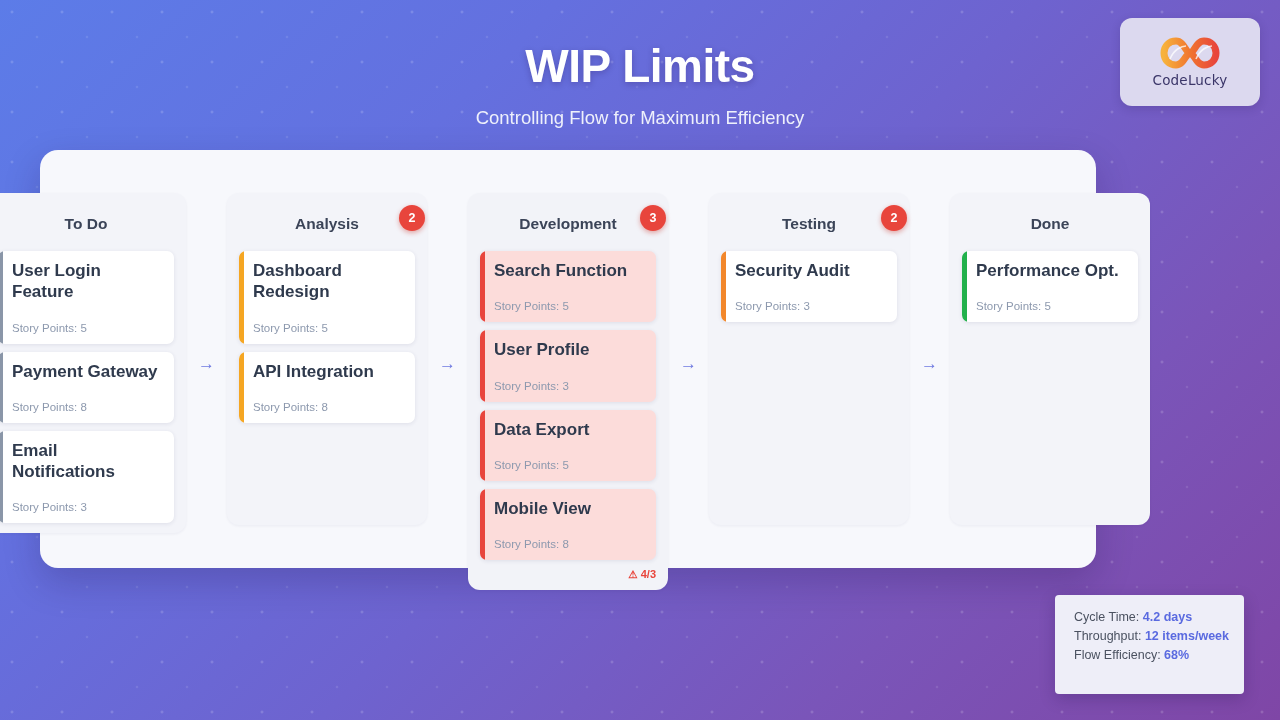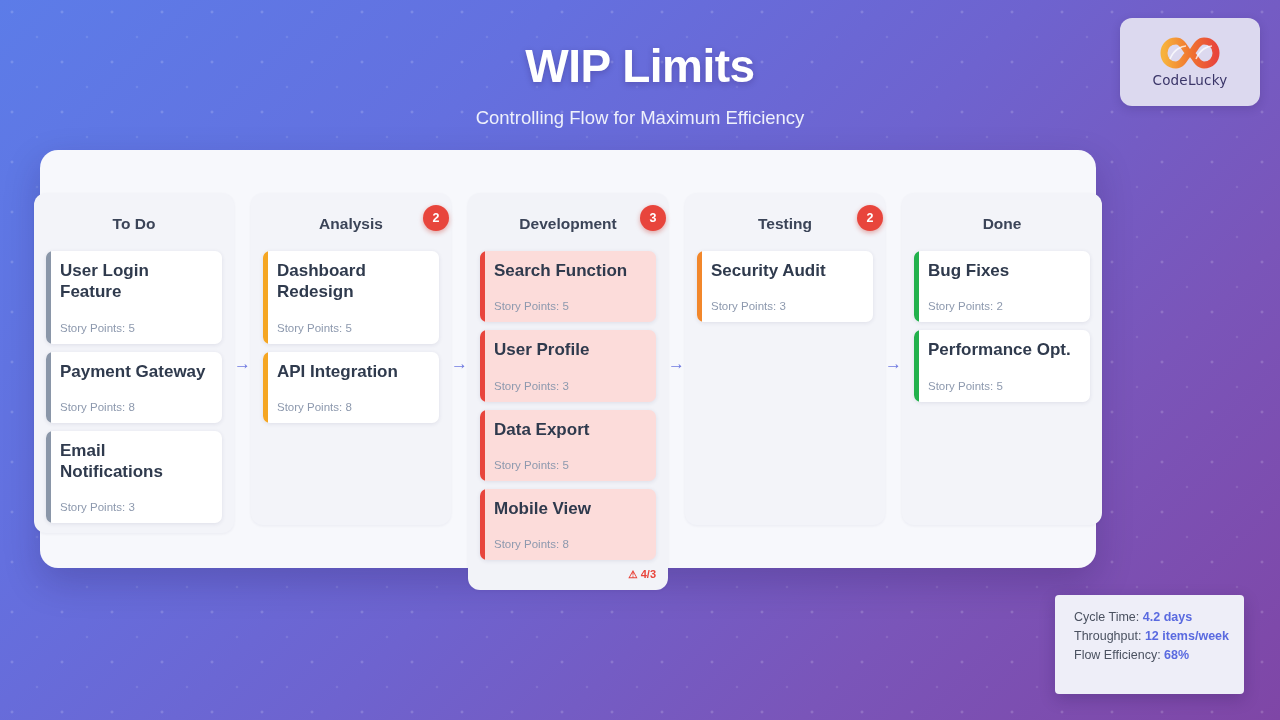--- a/index.html
+++ b/index.html
@@ -76,21 +76,21 @@
     left: 40px;
     top: 150px;
     width: 1056px;
     height: 418px;
     background: #f7f8fc;
     border-radius: 18px;
     box-shadow: 0 14px 36px rgba(30,12,70,0.22);
     display: flex;
     align-items: flex-start;
     justify-content: center;
-    gap: 0;
+    gap: 12px;
     padding: 43px 28px;
   }
 
   .column-wrap { display: flex; align-items: center; }
 
   .column {
     width: 200px;
     min-height: 332px;
     background: #f3f4f9;
     border-radius: 12px;
@@ -320,24 +320,20 @@
       </div>
     </div>
     <div class="arrow">→</div>
     <div class="column-wrap">
       <div class="column">
         <div class="col-head">
           <div class="col-title">Done</div>
         </div>
         <div class="cards">
           <div class="card" style="--accent: #22b14c;">
-            <div class="card-title">Bug Fixes</div>
-            <div class="card-points">Story Points: 2</div>
-          </div>
-          <div class="card" style="--accent: #22b14c;">
             <div class="card-title">Performance Opt.</div>
             <div class="card-points">Story Points: 5</div>
           </div>
         </div>
       </div>
     </div>
   </div>
 
 <div id="metrics-panel">
     <div class="metric-row"><span>Cycle Time:</span> <span class="metric-value">4.2 days</span></div>

